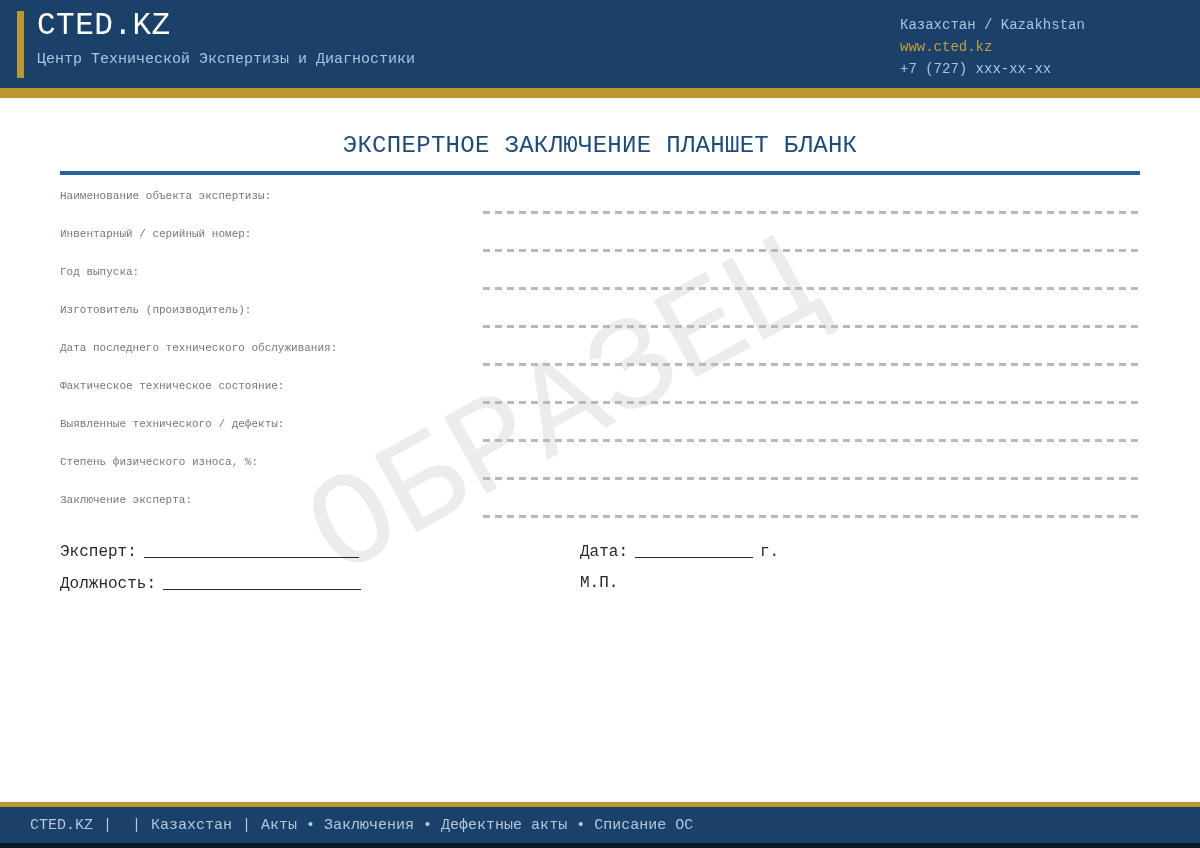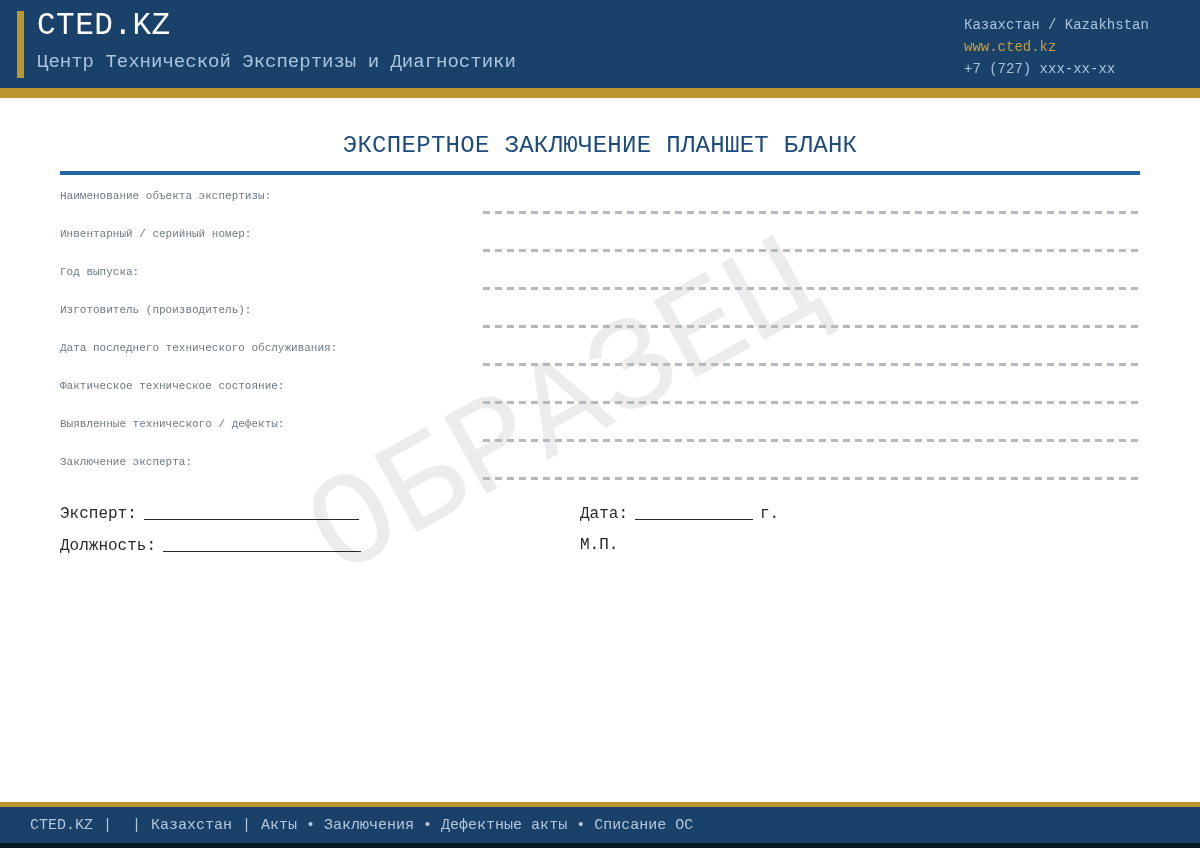--- a/index.html
+++ b/index.html
@@ -6,22 +6,22 @@
   .page{
     position:relative;width:1200px;height:848px;background:#fff;overflow:hidden;
     font-family:Liberation Mono, monospace;
   }
   
   .header{position:relative;height:88px;background:var(--header-bg,#194169);}
   .brand{position:absolute;left:17px;top:9px;display:flex;}
   .brand-accent{width:7px;height:67px;background:var(--accent-gold,#BC9730);margin-top:2px;}
   .brand-text{margin-left:13px;}
   .logo{color:#fff;font-size:31px;line-height:34px;letter-spacing:.5px;}
-  .subtitle{color:var(--header-light,#A9C4DE);font-size:19px;margin-top:8px;}
-  .contact{position:absolute;left:964px;top:14px;font-size:14px;line-height:22px;color:var(--header-light,#A9C4DE);}
+  .subtitle{color:var(--header-light,#A9C4DE);font-size:15px;margin-top:8px;}
+  .contact{position:absolute;left:900px;top:14px;font-size:14px;line-height:22px;color:var(--header-light,#A9C4DE);}
   .contact .website{color:var(--gold-link,#C79E39);cursor:pointer;}
   .gold-bar{height:10px;background:var(--accent-gold,#BC9730);}
   
   .content{position:relative;height:704px;}
   .watermark{
     position:absolute;left:215px;top:237px;width:700px;height:150px;line-height:150px;
     text-align:center;font-size:133px;color:var(--watermark-gray,#ECECEC);
     transform:rotate(-29deg);white-space:nowrap;z-index:0;user-select:none;pointer-events:none;
   }
   .title{
@@ -109,20 +109,24 @@
       </div>
       <div class="field-row">
         <span class="field-label">Фактическое техническое состояние:</span>
         <span class="field-line"></span>
       </div>
       <div class="field-row">
         <span class="field-label">Выявленные технического / дефекты:</span>
         <span class="field-line"></span>
       </div>
       <div class="field-row">
+        <span class="field-label">Степень физического износа, %:</span>
+        <span class="field-line"></span>
+      </div>
+      <div class="field-row">
         <span class="field-label">Заключение эксперта:</span>
         <span class="field-line"></span>
       </div>
     </div>
 
     <div class="signature">
       <div class="sig-row">
         <div class="sig-left">
           <span>Эксперт:</span><span class="sig-line sig-line-expert"></span>
         </div>

